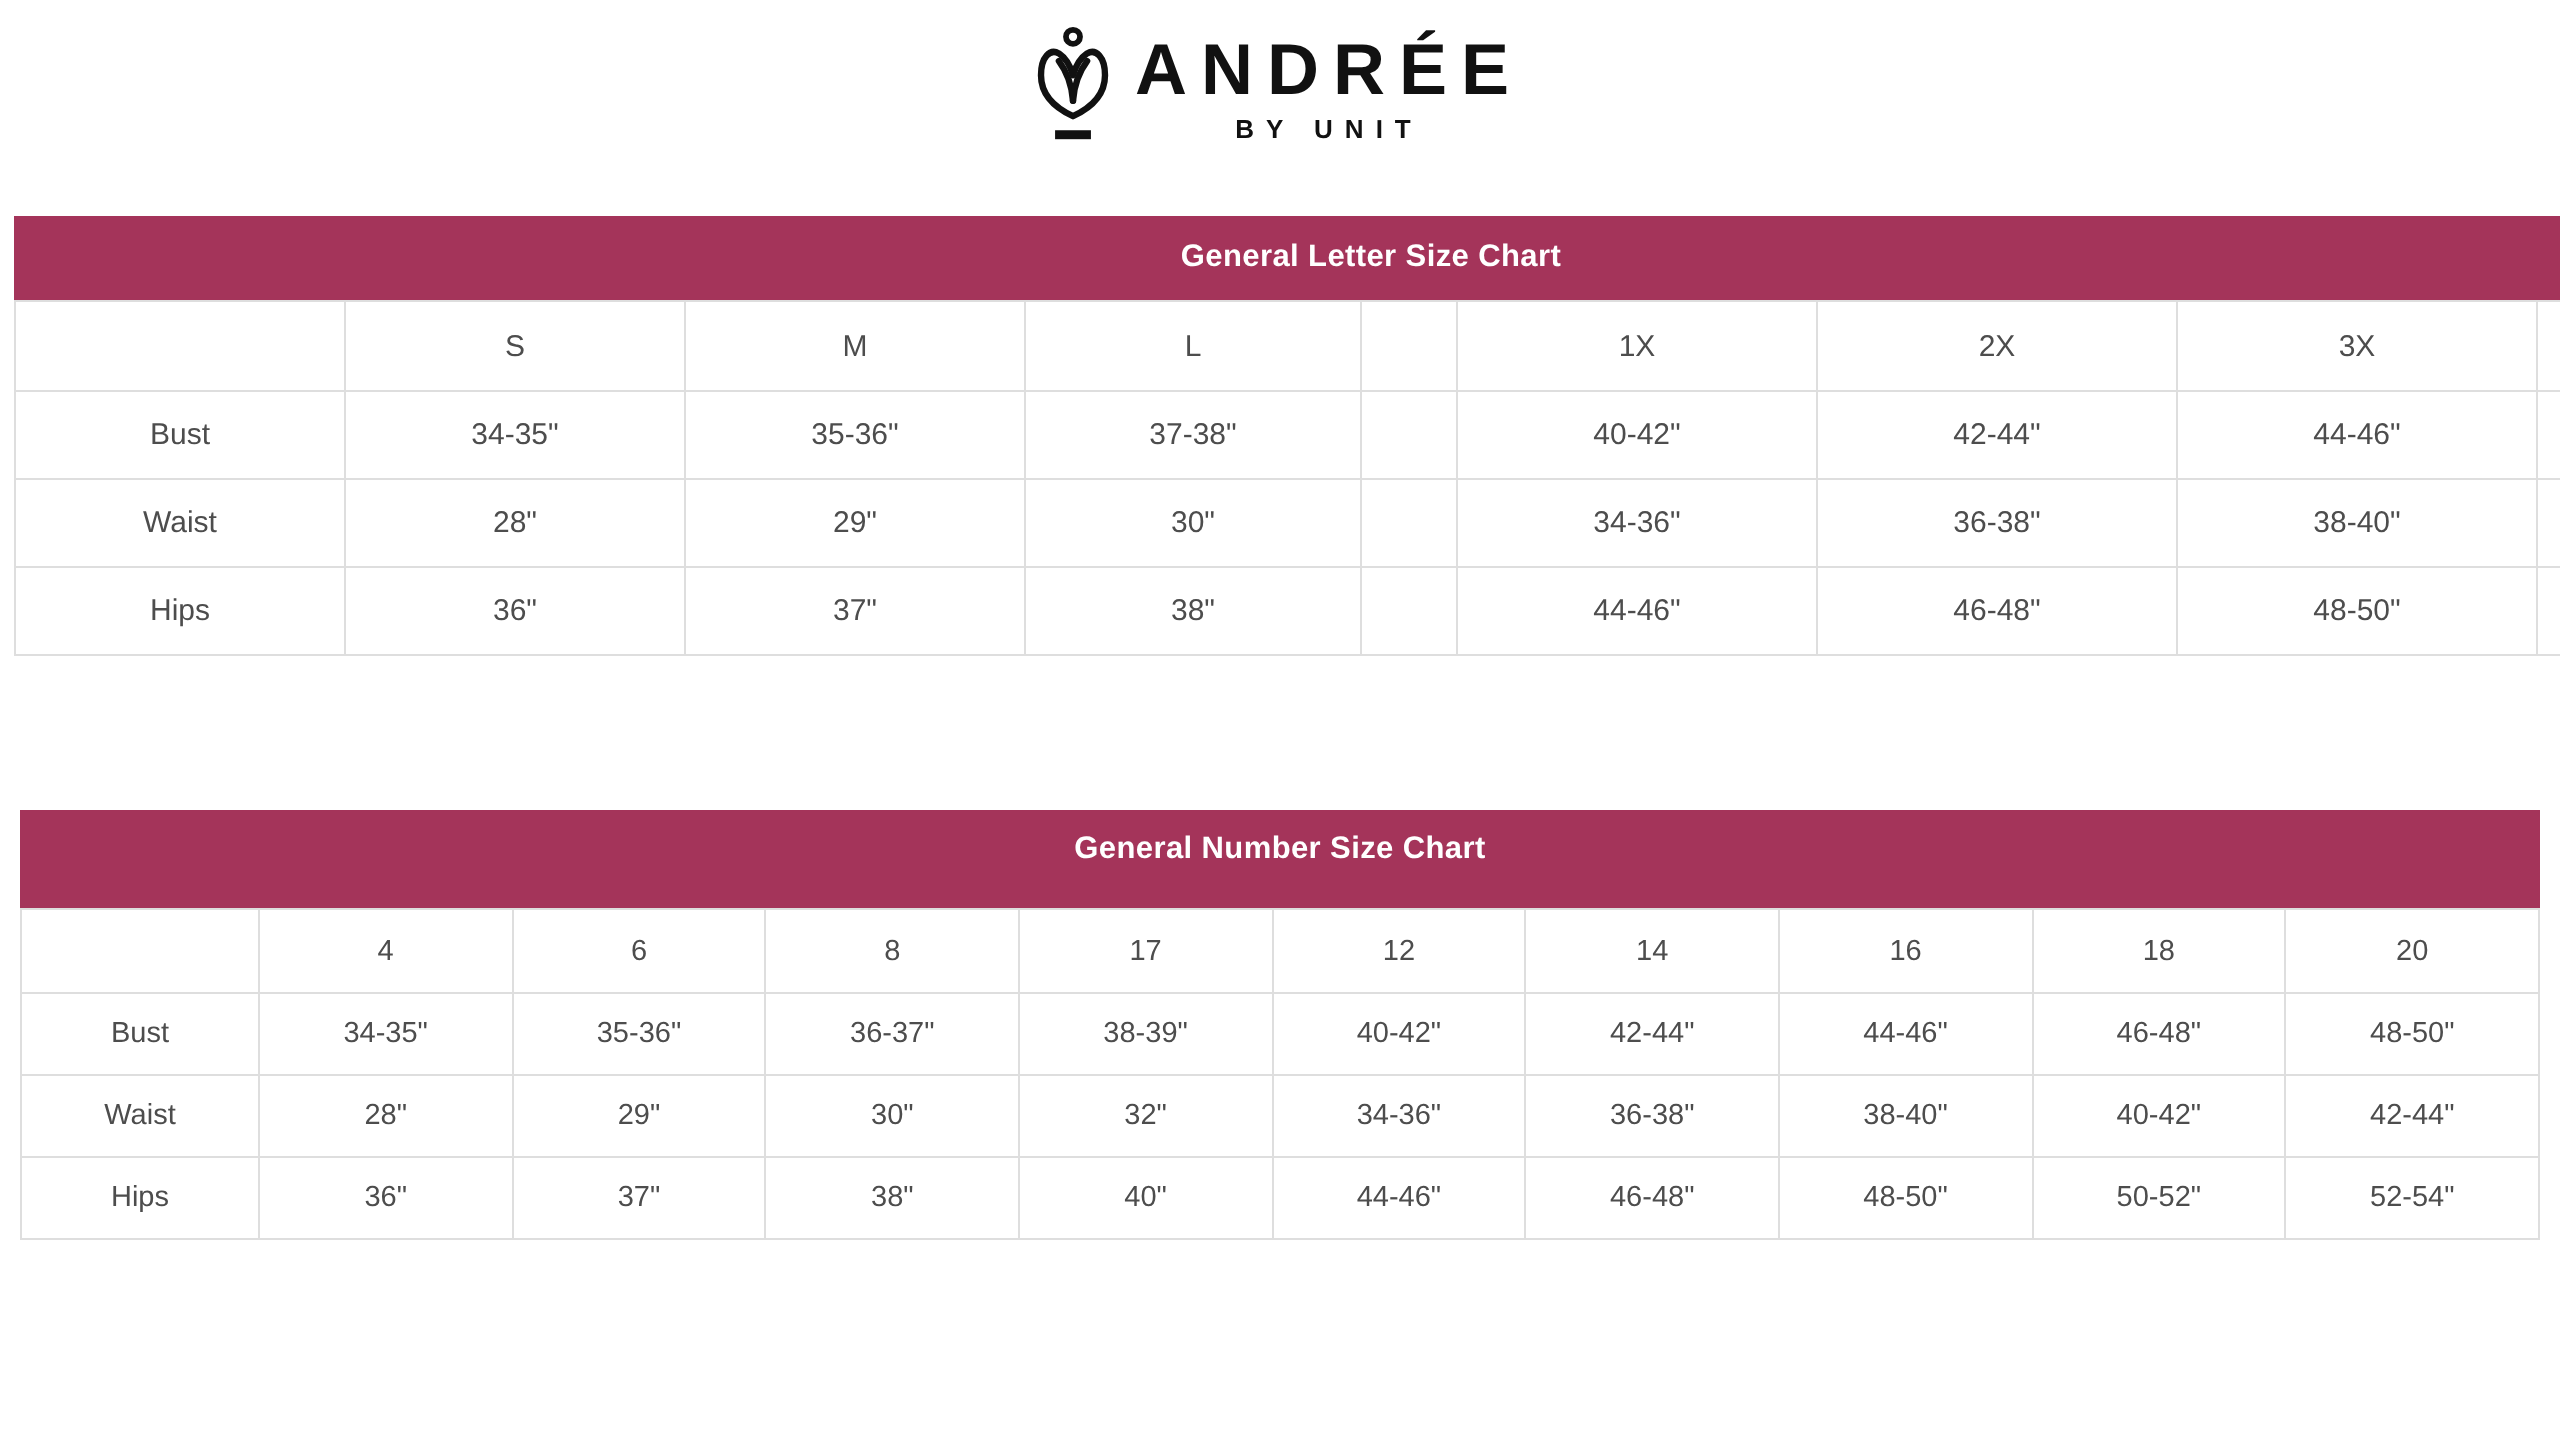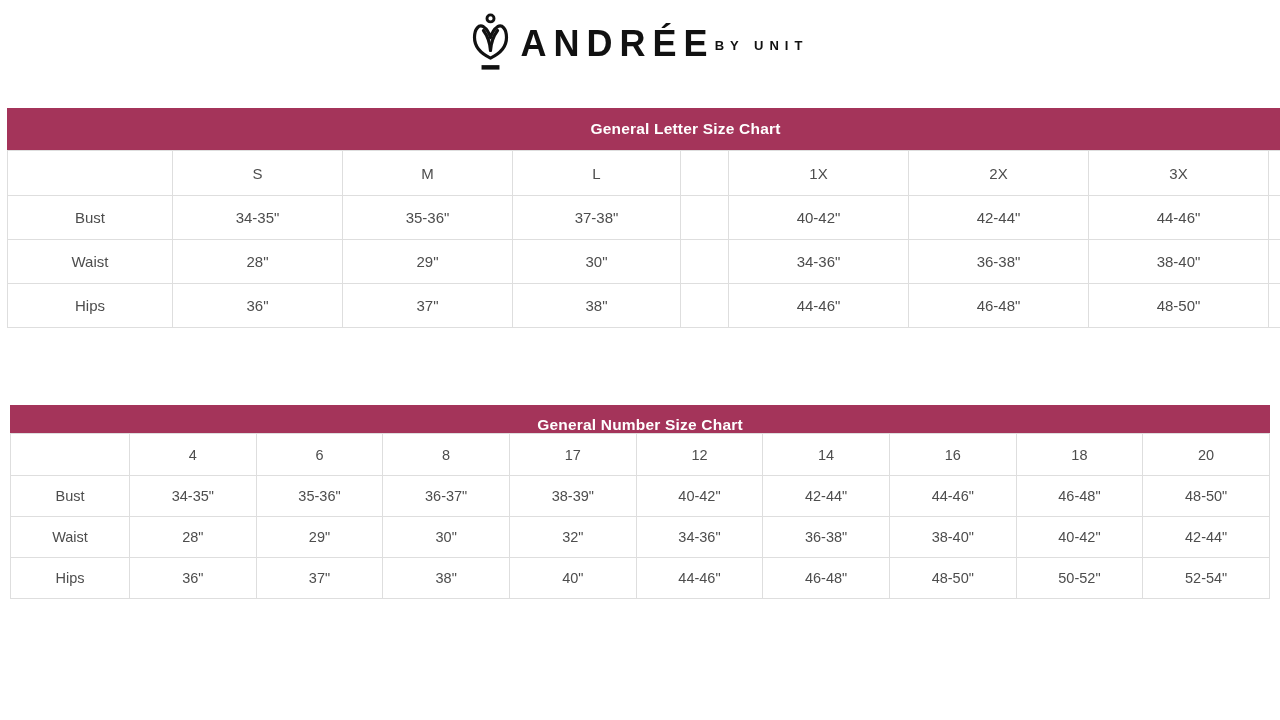--- a/index.html
+++ b/index.html
@@ -20,21 +20,21 @@
   
   .logo {
     position: absolute;
     top: 12px; left: 0; right: 0;
     display: flex;
     justify-content: center;
     align-items: center;
     gap: 12px;
   }
   .logo-icon { width: 37px; height: 64px; display: block; }
-  .logo-text { display: flex; align-items: center; }
+  .logo-text { display: flex; flex-direction: column; align-items: center; }
   .brand-name {
     font-size: 36px;
     font-weight: bold;
     letter-spacing: 7px;
     color: #111111;
     line-height: 1.05;
     white-space: nowrap;
   }
   .brand-tagline {
     font-size: 13px;
@@ -54,21 +54,21 @@
   .chart-title {
     background: var(--header-bg, #A4345A);
     color: var(--header-text, #ffffff);
     font-weight: bold;
     font-size: 15.5px;
     text-align: center;
     height: 42px;
     line-height: 42px;
     letter-spacing: 0.2px;
   }
-  #number-chart .chart-title { height: 28px; line-height: 40px; }
+  #number-chart .chart-title { height: 49px; line-height: 40px; }
 
   table {
     border-collapse: collapse;
     table-layout: fixed;
     width: 100%;
     background: #fff;
   }
   th, td {
     border: 1px solid var(--border-color, #dedede);
     text-align: center;

